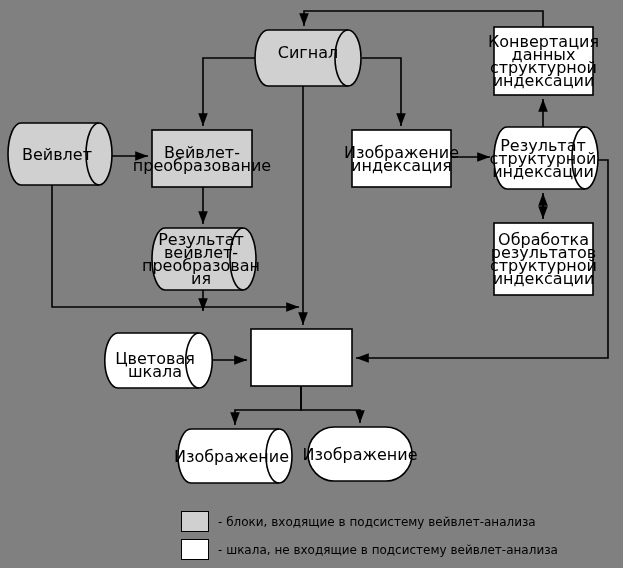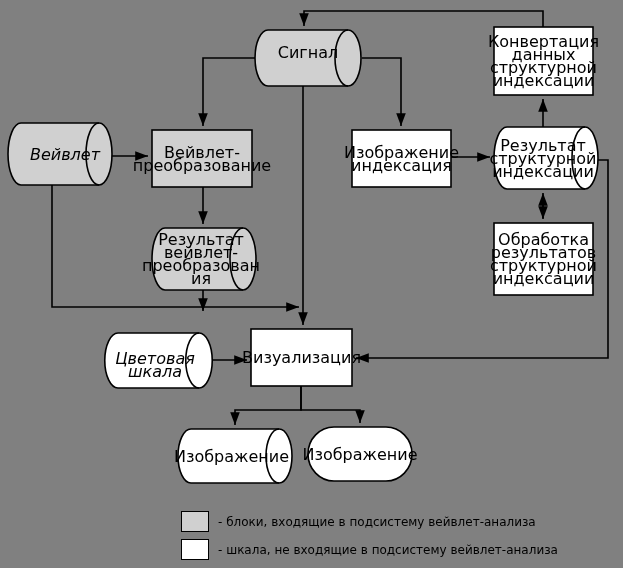--- a/index.html
+++ b/index.html
@@ -151,21 +151,21 @@
       <path d="M279,429 A13,27 0 0 0 279,483" fill="none" stroke="#000" stroke-width="1.6"></path>
     </g>
 
     <g>
       <path d="M334,427 L386,427 A26,27 0 0 1 386,481 L334,481 A26,27 0 0 1 334,427 Z" fill="#ffffff" stroke="#000" stroke-width="1.6"></path>
     </g>
   </svg>
 
   <div class="node-label" style="left:255px;top:30px;width:106px;height:44px;">Сигнал</div>
 
-  <div class="node-label" style="left:16px;top:123px;width:98px;height:62px;font-style:italic;">Вейвлет</div>
+  <div class="node-label" style="left:8px;top:123px;width:98px;height:62px;">Вейвлет</div>
 
   <div class="node-label" style="left:152px;top:130px;width:100px;height:57px;">Вейвлет-
 преобразование</div>
 
   <div class="node-label" style="left:152px;top:228px;width:98px;height:62px;">Результат
 вейвлет-
 преобразован
 ия</div>
 
   <div class="node-label" style="left:352px;top:130px;width:99px;height:57px;">Изображение
@@ -178,24 +178,23 @@
 
   <div class="node-label" style="left:494px;top:127px;width:98px;height:62px;">Результат
 структурной
 индексации</div>
 
   <div class="node-label" style="left:494px;top:223px;width:99px;height:72px;">Обработка
 результатов
 структурной
 индексации</div>
 
-  <div class="node-label" style="left:105px;top:333px;width:100px;height:64px;font-style:italic;">Цветовая
+  <div class="node-label" style="left:105px;top:333px;width:100px;height:64px;">Цветовая
 шкала</div>
 
-  <div class="node-label" style="left:251px;top:329px;width:101px;height:57px;">Визуализация</div>
 
   <div class="node-label" style="left:178px;top:429px;width:107px;height:54px;">Изображение</div>
 
   <div class="node-label" style="left:309px;top:427px;width:102px;height:54px;">Изображение</div>
 
   <div>
     <div class="legend-swatch" style="left:181px;top:511px;width:28px;height:21px;background:#d0d0d0;"></div>
     <div class="legend-label" style="left:218px;top:515px;">- блоки, входящие в подсистему вейвлет-анализа</div>
 
     <div class="legend-swatch" style="left:181px;top:539px;width:28px;height:21px;background:#ffffff;"></div>

